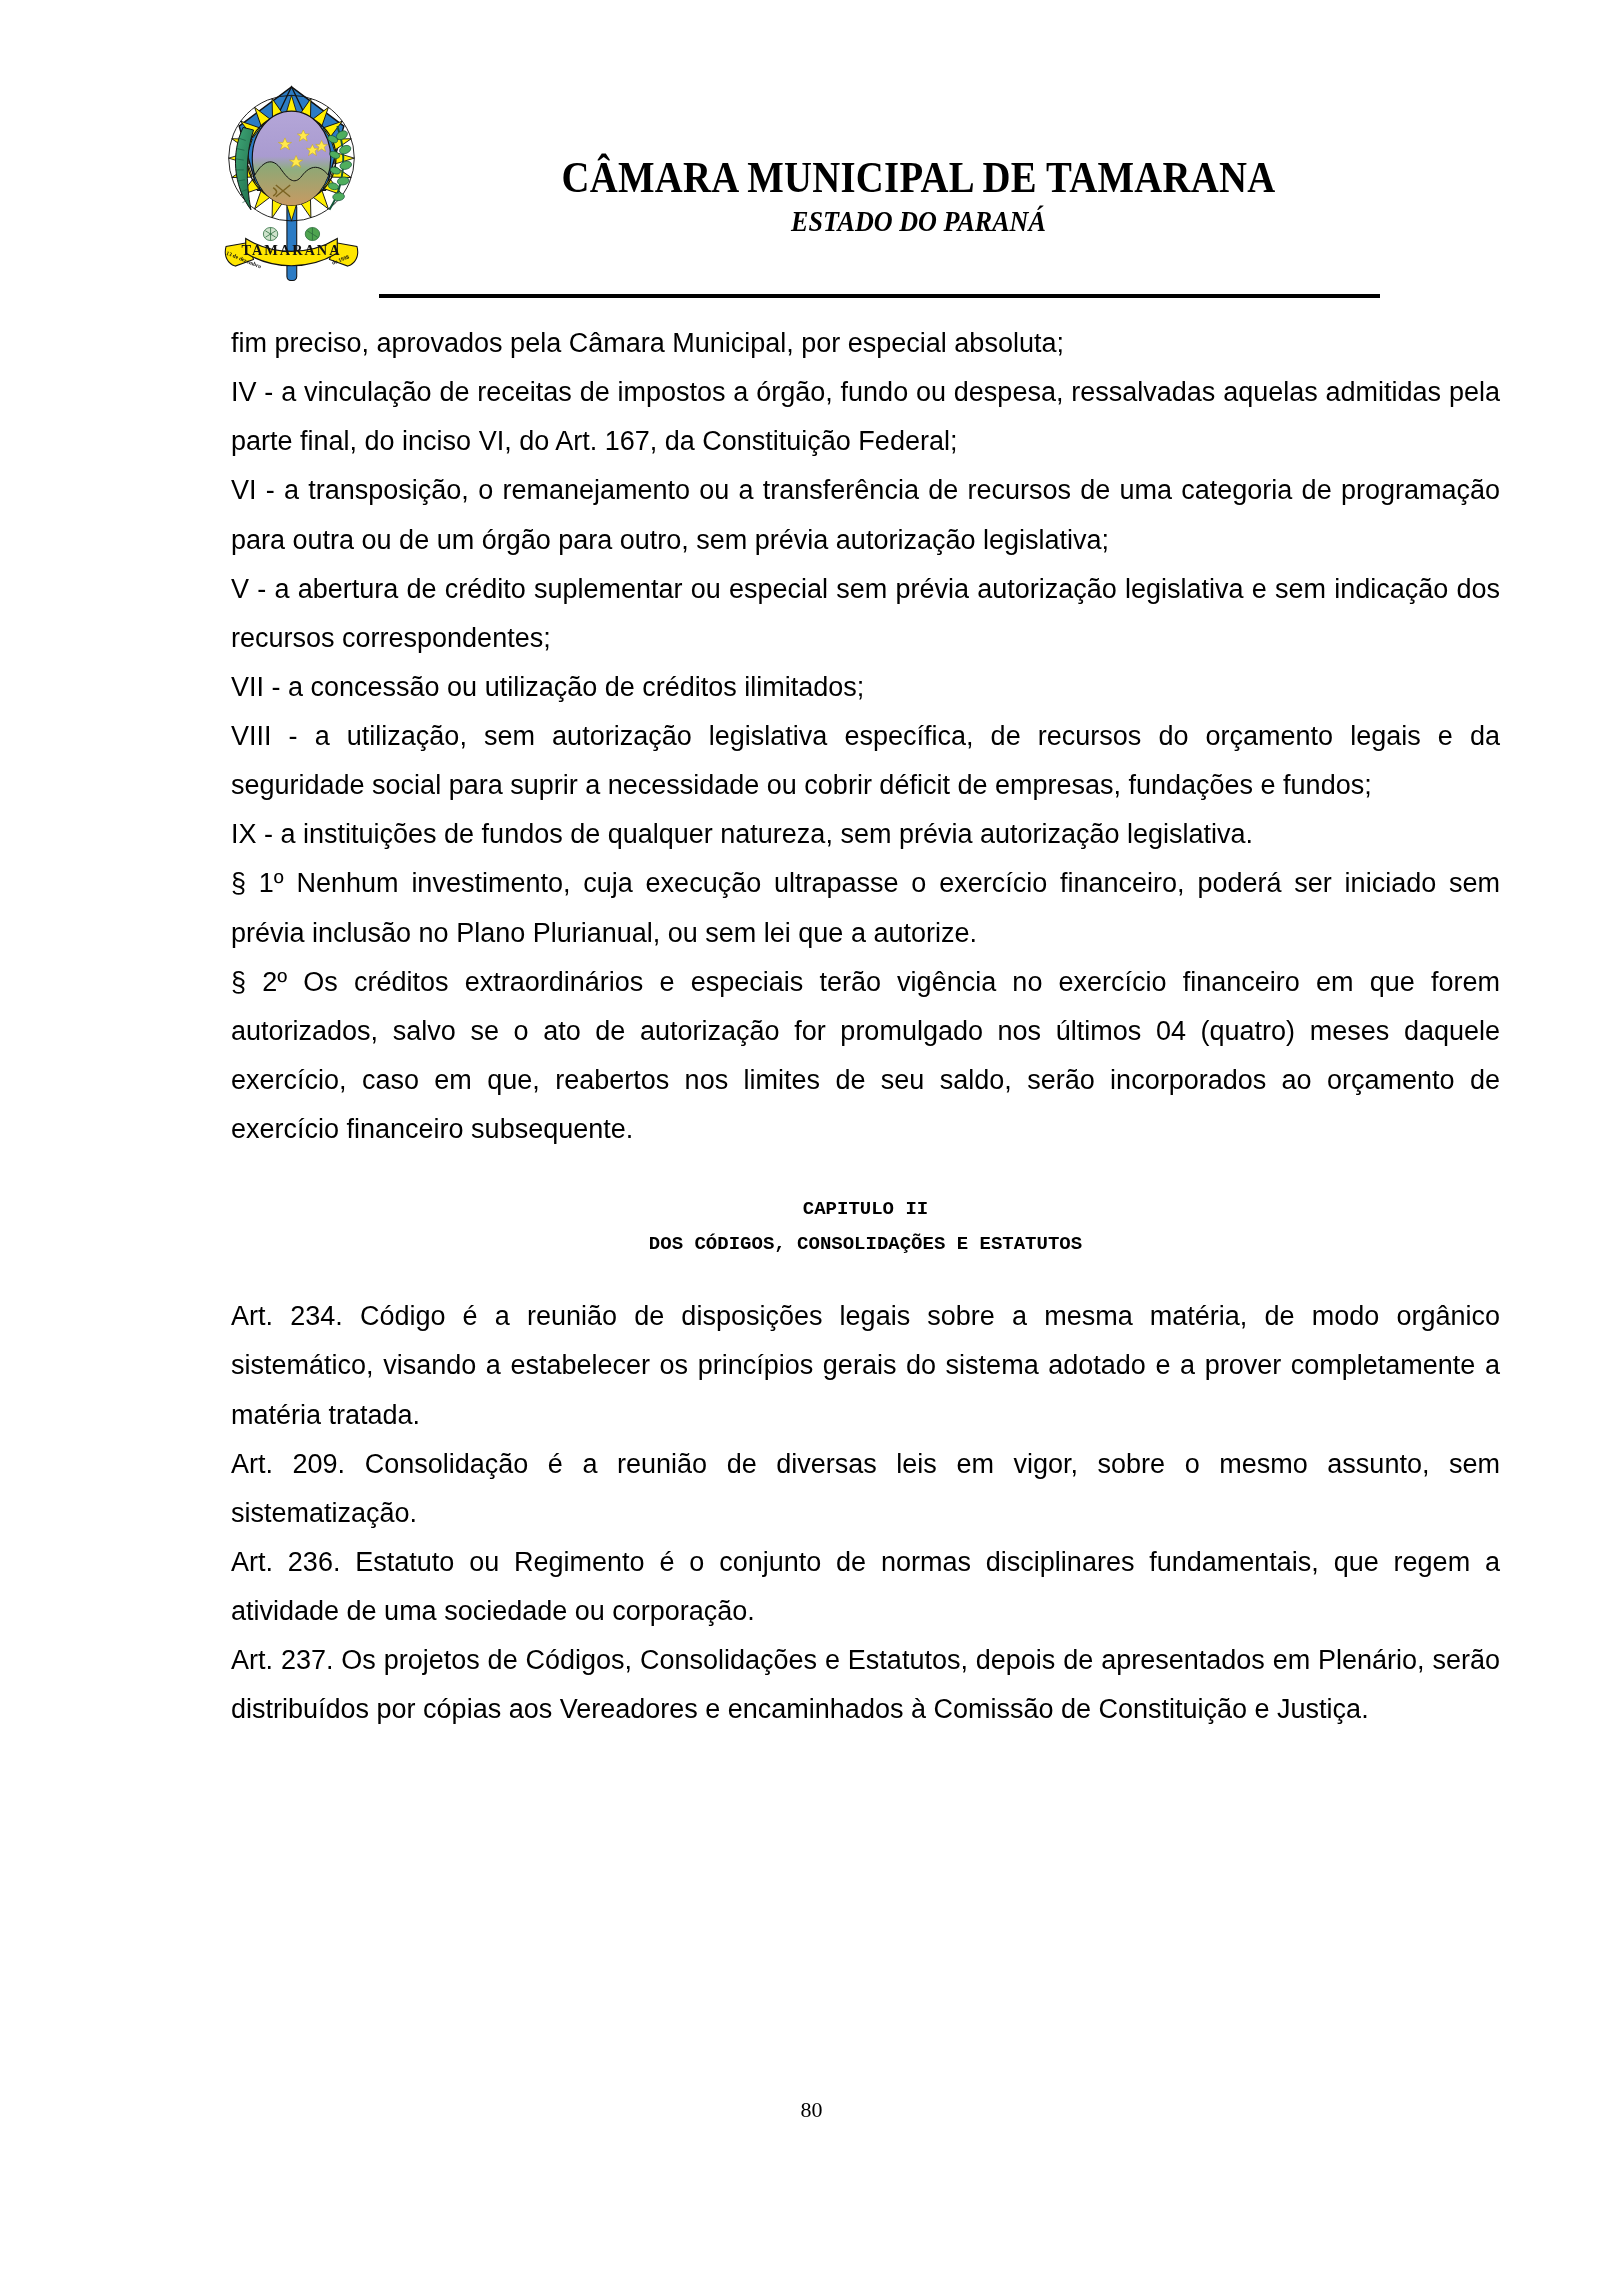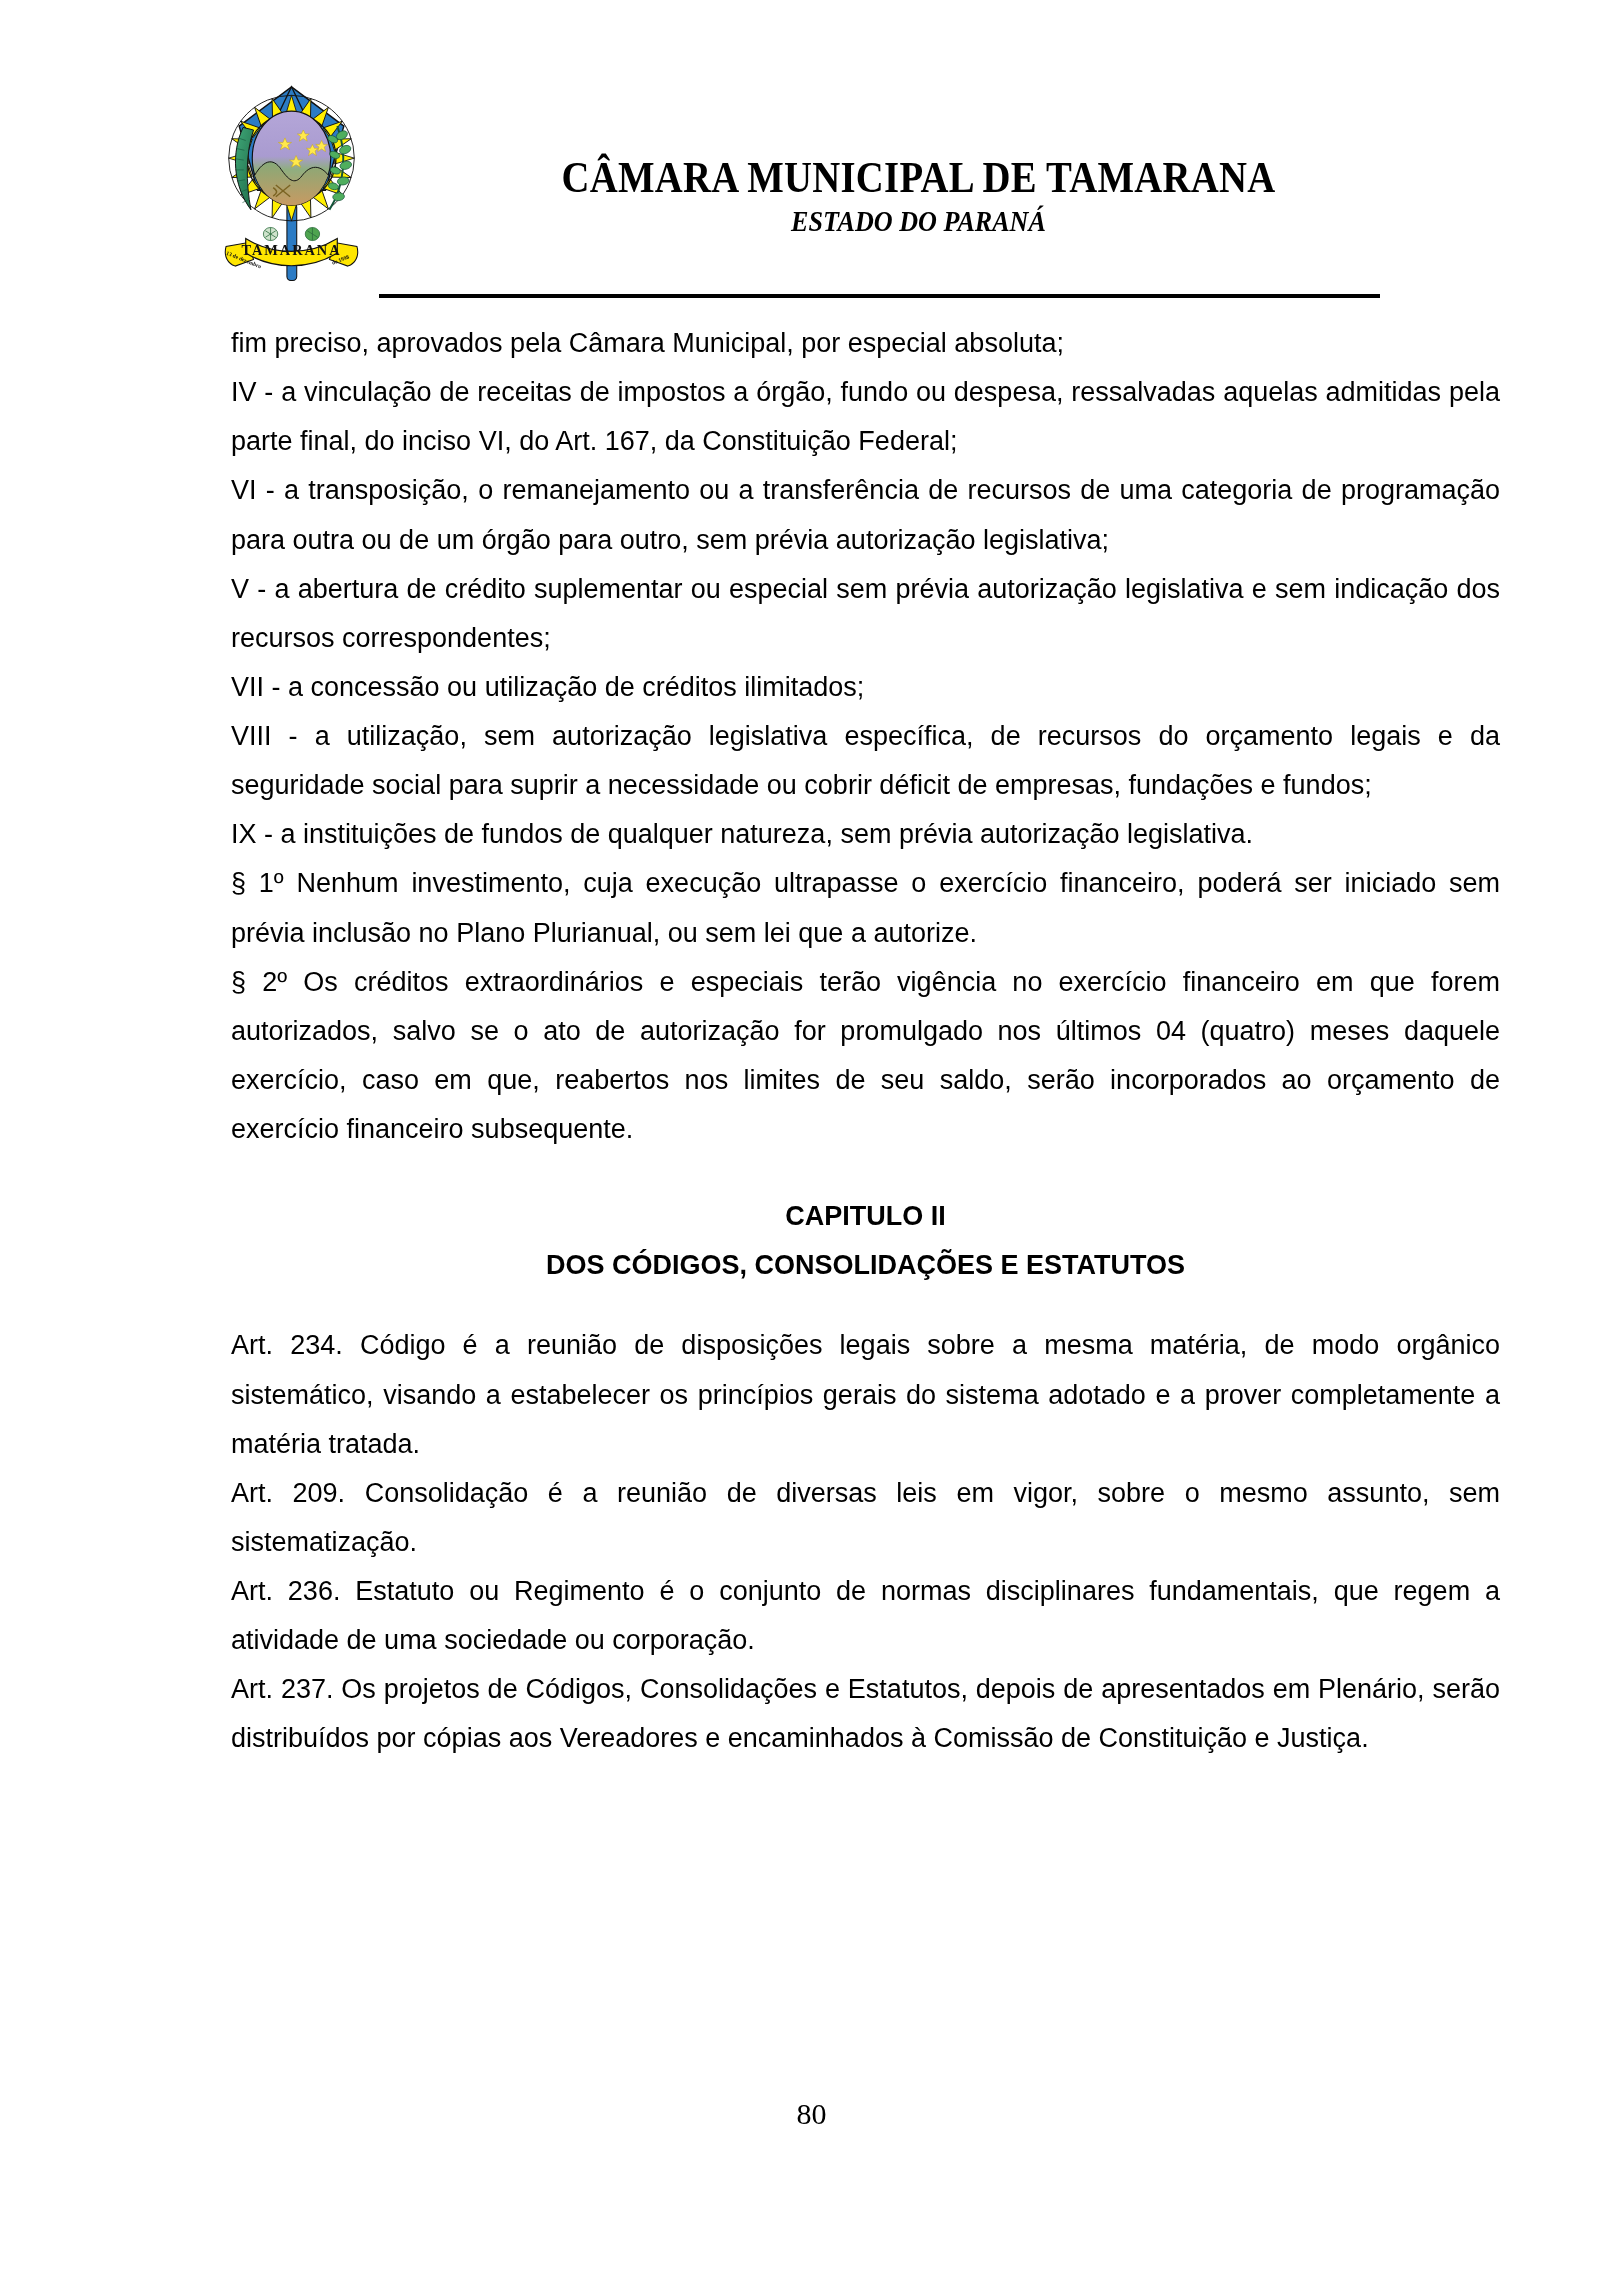--- a/index.html
+++ b/index.html
@@ -89,38 +89,38 @@
   .para .lead {
     font-weight: normal;
   }
 
   
   #chapter-block {
     margin-top: 38px;
     text-align: center;
   }
   .heading {
-    font-size: 27px;
+    font-size: 19px;
     font-weight: bold;
     line-height: 1.82;
-    font-family: Liberation Sans, sans-serif;
+    font-family: Liberation Mono, monospace;
   }
   #articles-block {
     margin-top: 31px;
   }
 
   
   #page-number {
     position: absolute;
     left: 0;
     top: 2097px;
     width: 1623px;
     text-align: center;
     font-family: "Liberation Serif", "DejaVu Serif", serif;
-    font-size: 30px;
+    font-size: 22px;
   }
 </style>
 </head>
 <body>
 
 <div id="letterhead">
 
   <div id="coat-of-arms">
     <svg viewBox="0 0 240 330" xmlns="http://www.w3.org/2000/svg">
       <defs>

